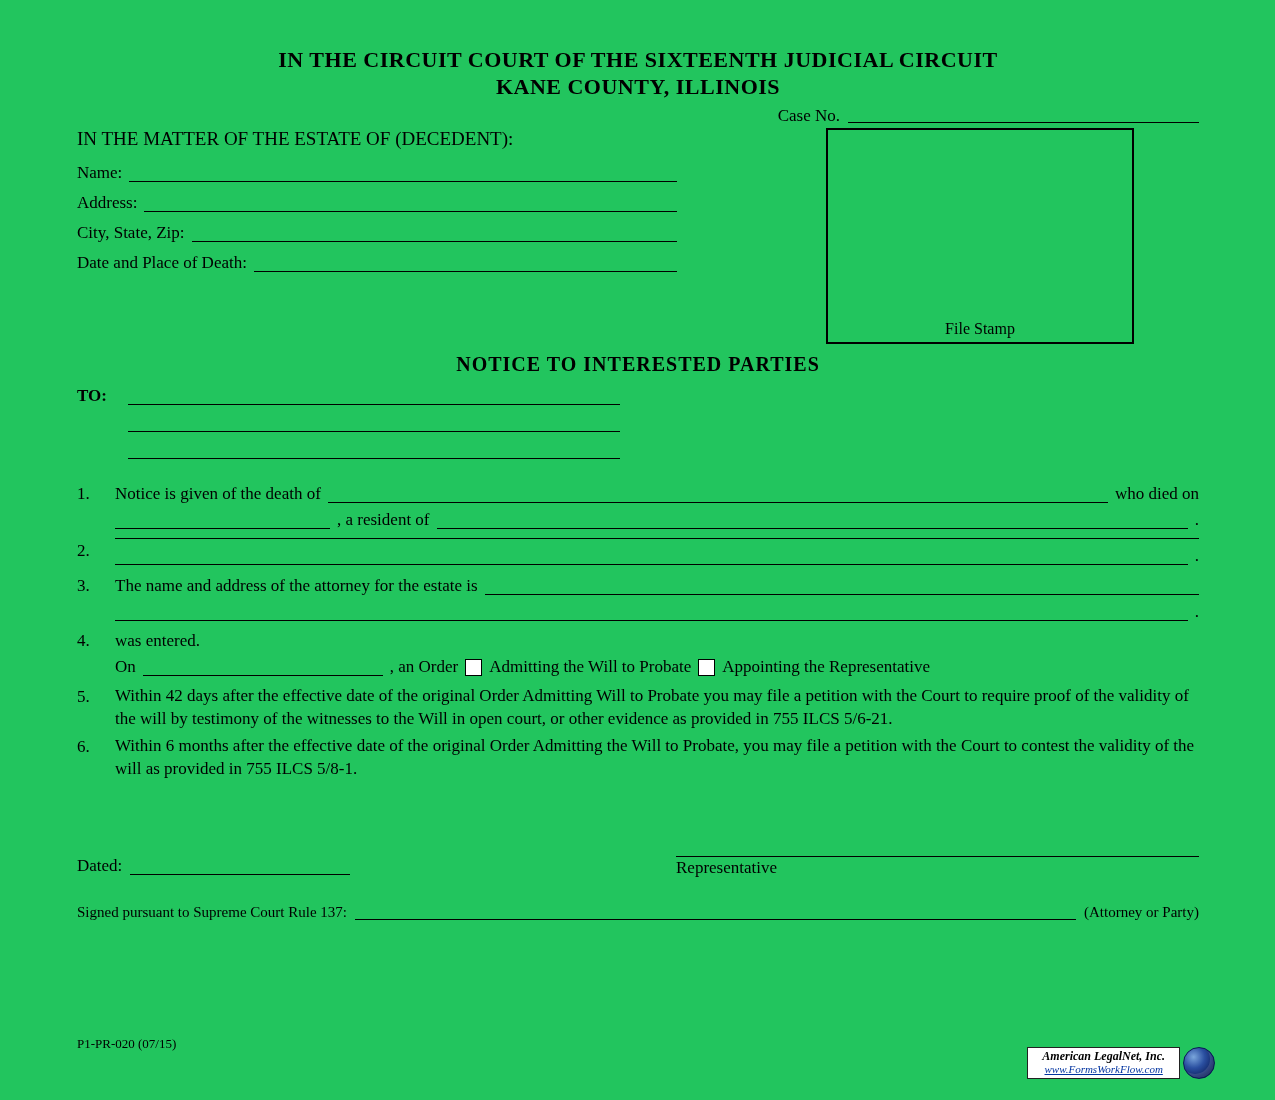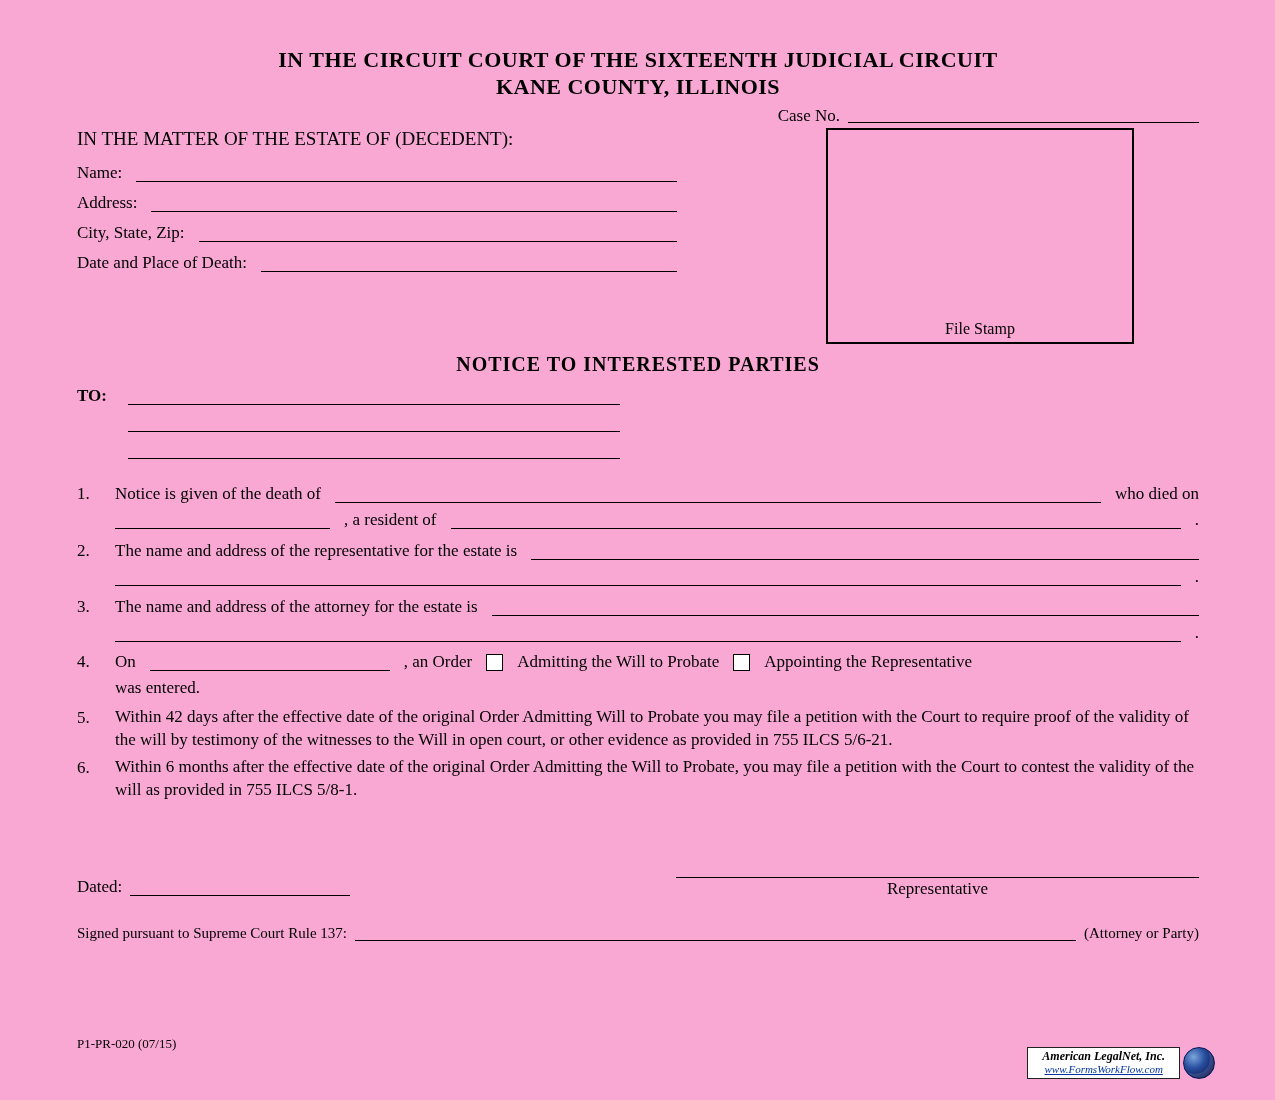--- a/index.html
+++ b/index.html
@@ -1,32 +1,32 @@
 <!DOCTYPE html>
 <html><head>
 <meta charset="utf-8">
 <style>
   * { margin:0; padding:0; box-sizing:border-box; }
   html,body { background:#ffffff; }
   .page {
     position:relative;
     width:1275px; height:1100px;
-    background:#f9a8d4; color:#000;
+    background:#22c55e; color:#000;
     font-family:"Liberation Serif","DejaVu Serif",serif;
     font-size:17px;
     padding:46px 76px 0 77px;
     overflow:hidden;
   }
   .title { text-align:center; font-weight:bold; font-size:22px; line-height:27px; letter-spacing:0.5px; }
   .bl { border-bottom:1px solid #000; display:inline-block; }
   .case-row { display:flex; justify-content:flex-end; align-items:flex-end; margin-top:4px; height:22px; }
   .case-row .bl { width:351px; margin-left:8px; margin-bottom:3px; }
   .matter { font-size:19px; line-height:26px; }
   .fields { width:600px; margin-top:8px; display:flex; flex-direction:column; row-gap:4px; }
-  .row { display:flex; align-items:flex-end; column-gap:14px; line-height:26px; }
+  .row { display:flex; align-items:flex-end; column-gap:7px; line-height:26px; }
   .row .bl { margin-bottom:4px; height:1px; }
   .grow { flex:1; }
   .w215 { width:215px; }
   .w240 { width:240px; }
   .file-stamp {
     position:absolute; left:826px; top:128px; width:308px; height:216px;
     border:2px solid #000;
     display:flex; align-items:flex-end; justify-content:center;
     padding-bottom:4px; font-size:16px;
   }
@@ -41,21 +41,21 @@
   .item { display:flex; line-height:26px; }
   .num { width:38px; }
   .itext { flex:1; }
   .checkbox { width:17px; height:17px; border:1.5px solid #000; display:inline-block; margin-bottom:4px; background:#fff; }
   .para { line-height:23px; }
   .mt-i1 { margin-top:22px; } .mt-i2 { margin-top:5px; } .mt-i3 { margin-top:4px; }
   .mt-i4 { margin-top:3px; }  .mt-i5 { margin-top:4px; } .mt-i6 { margin-top:4px; }
   .dated-row { display:flex; align-items:flex-end; margin-top:55px; }
   .dated-left { display:flex; align-items:flex-end; column-gap:8px; line-height:26px; }
   .dated-left .bl { width:220px; margin-bottom:4px; }
-  .rep-col { width:523px; margin-left:auto; text-align:center; }
+  .rep-col { width:523px; margin-left:auto; }
   .rep-col .bl { display:block; width:100%; height:22px; }
   .rep-label { line-height:22px; font-size:17px; }
   .signed-row { display:flex; align-items:flex-end; column-gap:8px; margin-top:22px; font-size:15px; line-height:22px; }
   .signed-row .bl { margin-bottom:3px; height:1px; }
   .form-number { position:absolute; left:77px; top:1036px; font-size:13px; }
   .vendor { position:absolute; right:60px; top:1047px; display:flex; align-items:center;font-style:italic; }
   .vendor-box { border:1px solid #222; padding:1px 14px 2px; text-align:center; background:#fff; }
   .vendor-name { font-weight:bold; font-size:12px; line-height:14px; }
   .vendor-url { font-size:11px; line-height:13px; color:#0033a0; text-decoration:underline; cursor:pointer; display:block; }
   .globe {
@@ -132,21 +132,20 @@
           <span class="bl grow"></span>
           <span>.</span>
         </div>
       </div>
     </div>
 
     <div class="item mt-i2">
       <span class="num">2.</span>
       <div class="itext">
         <div class="row">
-          <span>The name and address of the representative for the estate is</span>
           <span class="bl grow"></span>
         </div>
         <div class="row">
           <span class="bl grow"></span>
           <span>.</span>
         </div>
       </div>
     </div>
 
     <div class="item mt-i3">
@@ -159,32 +158,32 @@
         <div class="row">
           <span class="bl grow"></span>
           <span>.</span>
         </div>
       </div>
     </div>
 
     <div class="item mt-i4">
       <span class="num">4.</span>
       <div class="itext">
+        <div class="row">
+          <span>was entered.</span>
+        </div>
         <div class="row">
           <span>On</span>
           <span class="bl w240"></span>
           <span>, an Order</span>
           <span class="checkbox"></span>
           <span>Admitting the Will to Probate</span>
           <span class="checkbox"></span>
           <span>Appointing the Representative</span>
         </div>
-        <div class="row">
-          <span>was entered.</span>
-        </div>
       </div>
     </div>
 
     <div class="item mt-i5">
       <span class="num">5.</span>
       <div class="itext para">Within 42 days after the effective date of the original Order Admitting Will to Probate you may file a petition with the Court to require proof of the validity of the will by testimony of the witnesses to the Will in open court, or other evidence as provided in 755 ILCS 5/6-21.</div>
     </div>
 
     <div class="item mt-i6">
       <span class="num">6.</span>

